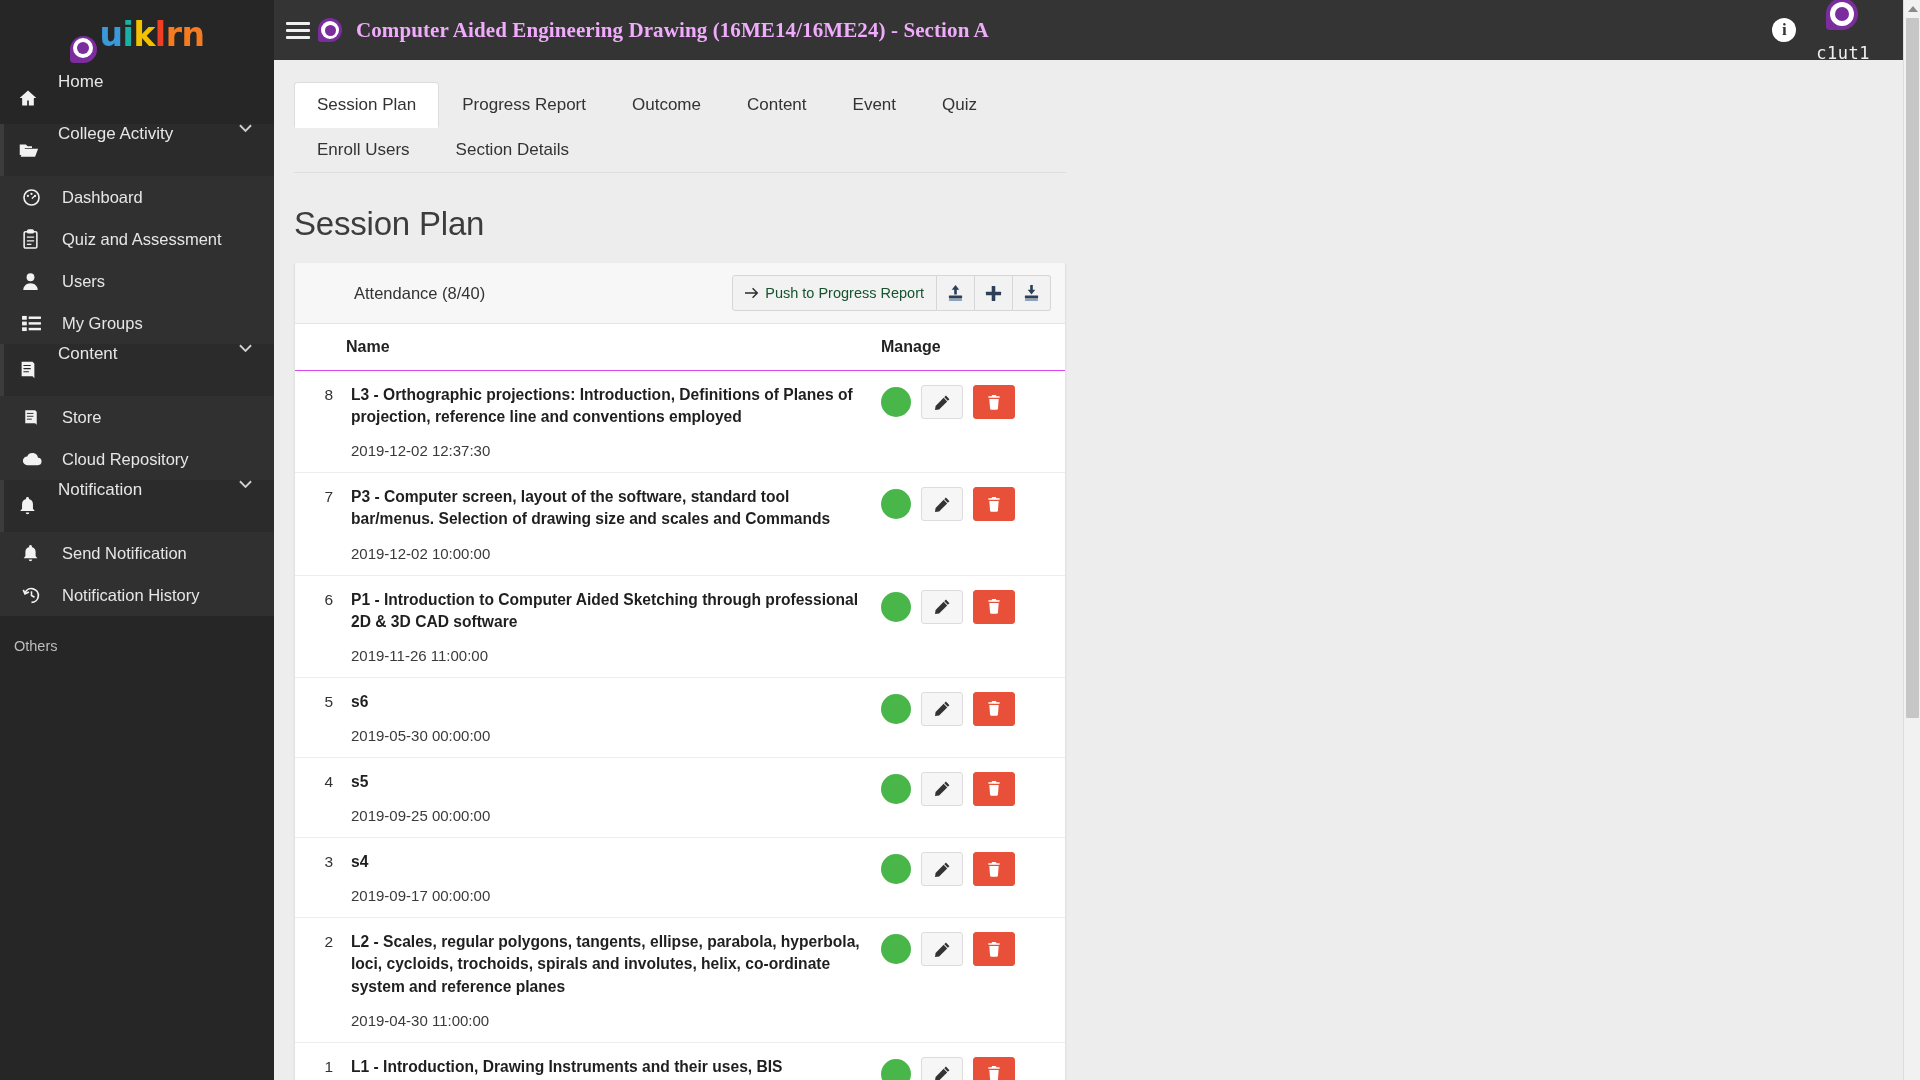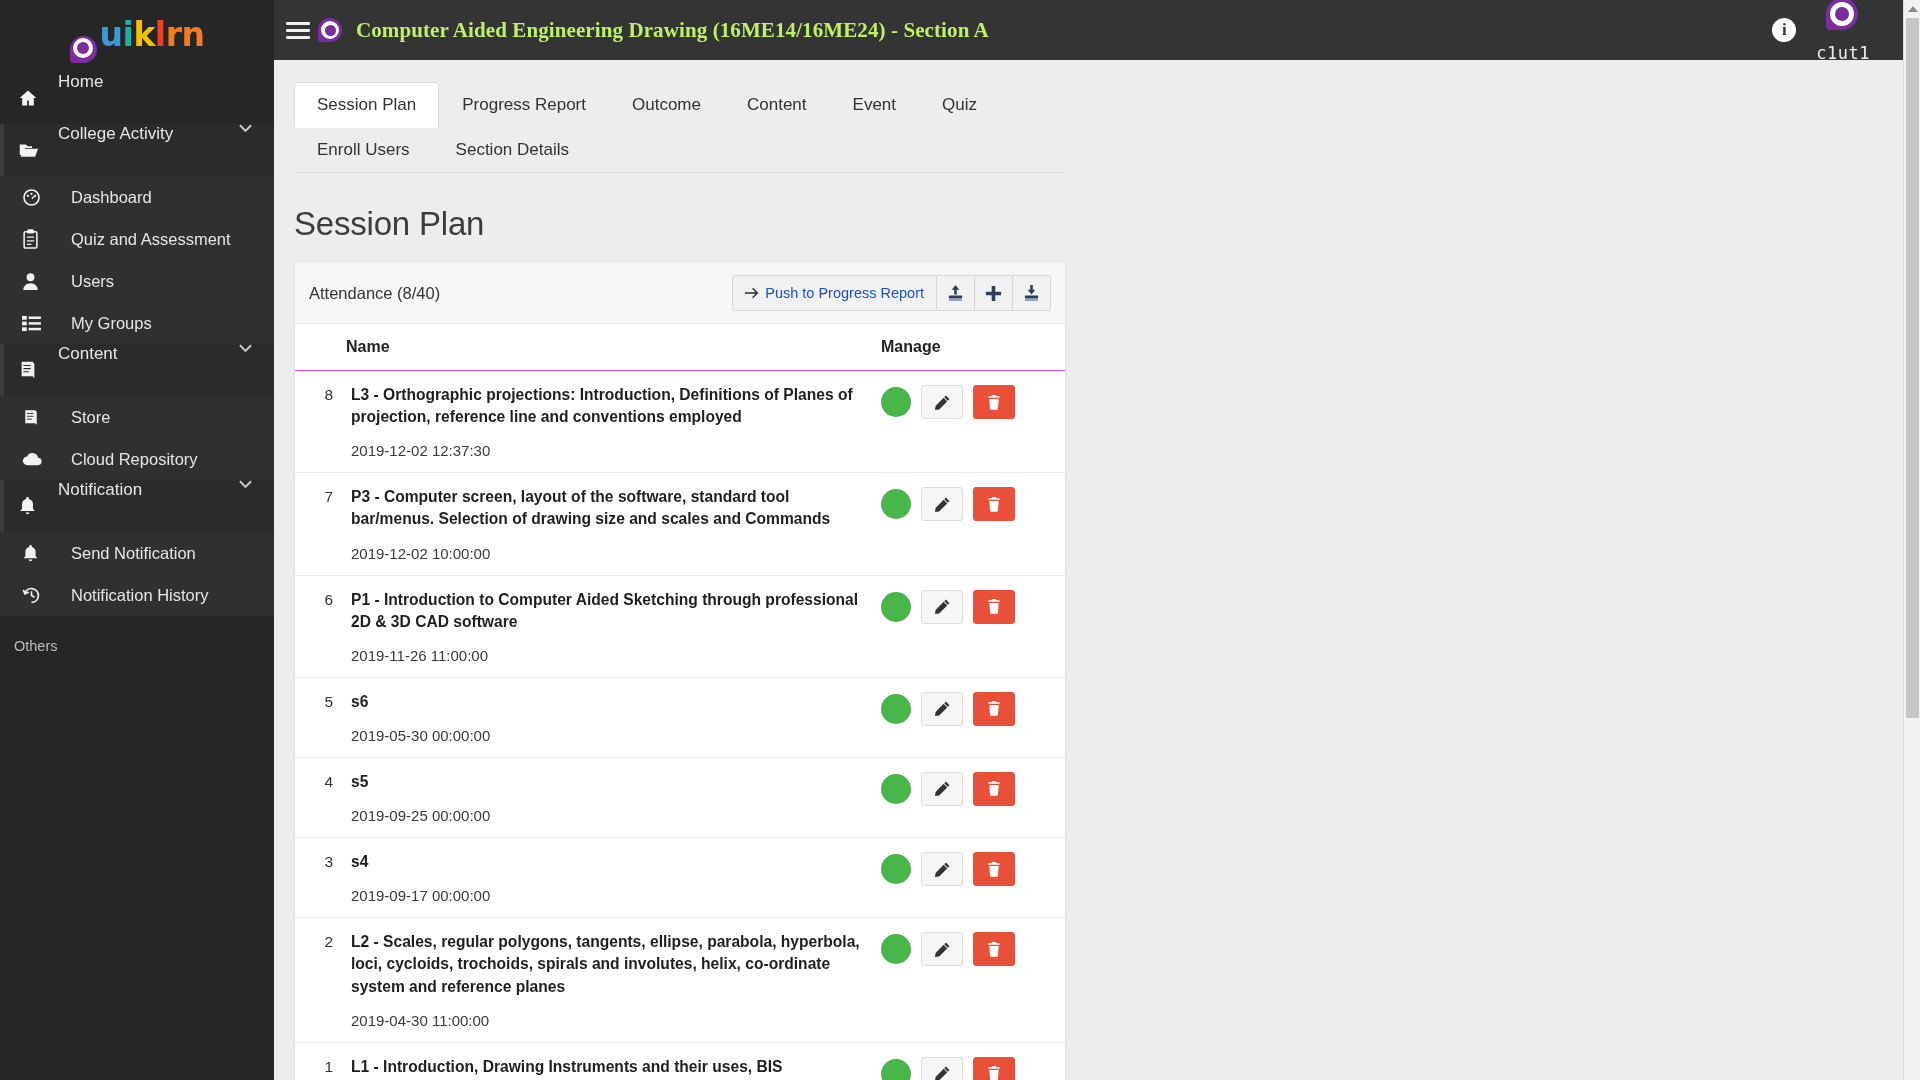--- a/index.html
+++ b/index.html
@@ -57,21 +57,21 @@
     width: 40px; display: flex; align-items: center; justify-content: flex-start;
     color: #f2f2f2; font-size: 18px;
   }
   .nav-item .label { flex: 1; }
   .nav-item .chev { padding-right: 22px; color: #cfcfcf; font-size: 13px; }
   .nav-item.parent { background: #262626; }
   .nav-item.parent.open { background: #2b2b2b; border-left: 4px solid #3c3c3c; padding-left: 14px;}
   .subgroup { background: #303030; }
   .sub-item {
     display: flex; align-items: center; height: 42px;
-    padding-left: 22px; color: #e6e6e6; font-size: 16.5px; cursor: pointer; gap: 9px;
+    padding-left: 22px; color: #e6e6e6; font-size: 16.5px; cursor: pointer;
   }
   .sub-item .ico { width: 40px; display:flex; align-items:center; color: #f2f2f2; font-size: 17px;}
   .others-label {
     padding: 22px 0 0 14px; color: #bdbdbd; font-size: 14.5px;
   }
 
   
   .main { flex: 1; height: 1080px; display: flex; flex-direction: column; position: relative; }
   .topbar {
     height: 60px; background: #343434; display: flex; align-items: center;
@@ -80,21 +80,21 @@
   .hamburger { width: 24px; display: flex; flex-direction: column; gap: 4px; cursor: pointer; margin-right: 8px;}
   .hamburger span { display: block; height: 3px; background: #f0f0f0; border-radius: 1px; }
   .qmark {
     position: relative; width: 26px; height: 26px; margin-right: 12px; flex-shrink: 0;
   }
   .qmark .b { position: absolute; left:0; top:1px; width: 24px; height: 24px; background:#7b2d9e; border-radius: 50% 50% 50% 3px;}
   .qmark .w { position: absolute; left:3px; top:4px; width: 18px; height: 18px; background:#fff; border-radius:50%;}
   .qmark .h { position: absolute; left:6.5px; top:7.5px; width:11px; height:11px; background:#7b2d9e; border-radius:50%;}
   .topbar-title {
     font-family: "Liberation Serif", serif;
-    font-size: 21px; font-weight: bold; letter-spacing: 0.1px; color: #bef264; text-align: right;
+    font-size: 21px; font-weight: bold; letter-spacing: 0.1px; color: #f0abfc; text-align: right;
   }
   .topbar-right { margin-left: auto; display: flex; align-items: center; gap: 20px; padding-right: 40px;}
   .info-icon {
     width: 24px; height: 24px; border-radius: 50%; background: #fff; color: #343434;
     display: flex; align-items: center; justify-content: center;
     font-family: "Liberation Serif", serif; font-weight: bold; font-size: 17px; cursor: pointer;
   }
   .user-box { display: flex; align-items: center; gap: 11px; cursor: pointer; flex-direction: column;}
   .avatar { position: relative; width: 34px; height: 34px; }
   .avatar .b { position:absolute; left:0; top:0; width:32px; height:32px; background:#7b2d9e; border-radius: 50% 50% 50% 4px;}
@@ -134,25 +134,25 @@
   }
 
   .card {
     width: 772px; background: #fff; border: 1px solid #e2e2e2; border-top: none;
     margin-top: 0; box-shadow: 0 1px 2px rgba(0,0,0,0.05);
   }
   .card-head {
     display: flex; align-items: center; padding: 12px 14px;
     background: #f7f7f7; border-bottom: 1px solid #e5e5e5; min-height: 50px;
   }
-  .card-head-title { font-size: 16.5px; color: #333; }
+  .card-head-title { font-size: 16.5px; color: #333; margin-left: 45px; }
   .card-head-actions { margin-left: auto; display: flex; }
   .btn-push {
     background: #f2f2f2; border: 1px solid #d6d6d6; border-radius: 3px 0 0 3px;
-    padding: 9px 12px; font-size: 14.5px; color: #1d4ed8; cursor: pointer;
+    padding: 9px 12px; font-size: 14.5px; color: #14532d; cursor: pointer;
     display: flex; align-items: center; gap: 6px; white-space: nowrap;
   }
   .btn-ico {
     background: #f2f2f2; border: 1px solid #d6d6d6; border-left: none;
     width: 38px; height: 36px; display: flex; align-items: center; justify-content: center;
     cursor: pointer; color: #2e4057;
   }
   .btn-ico:last-child { border-radius: 0 3px 3px 0; }
 
   .tbl-head {

